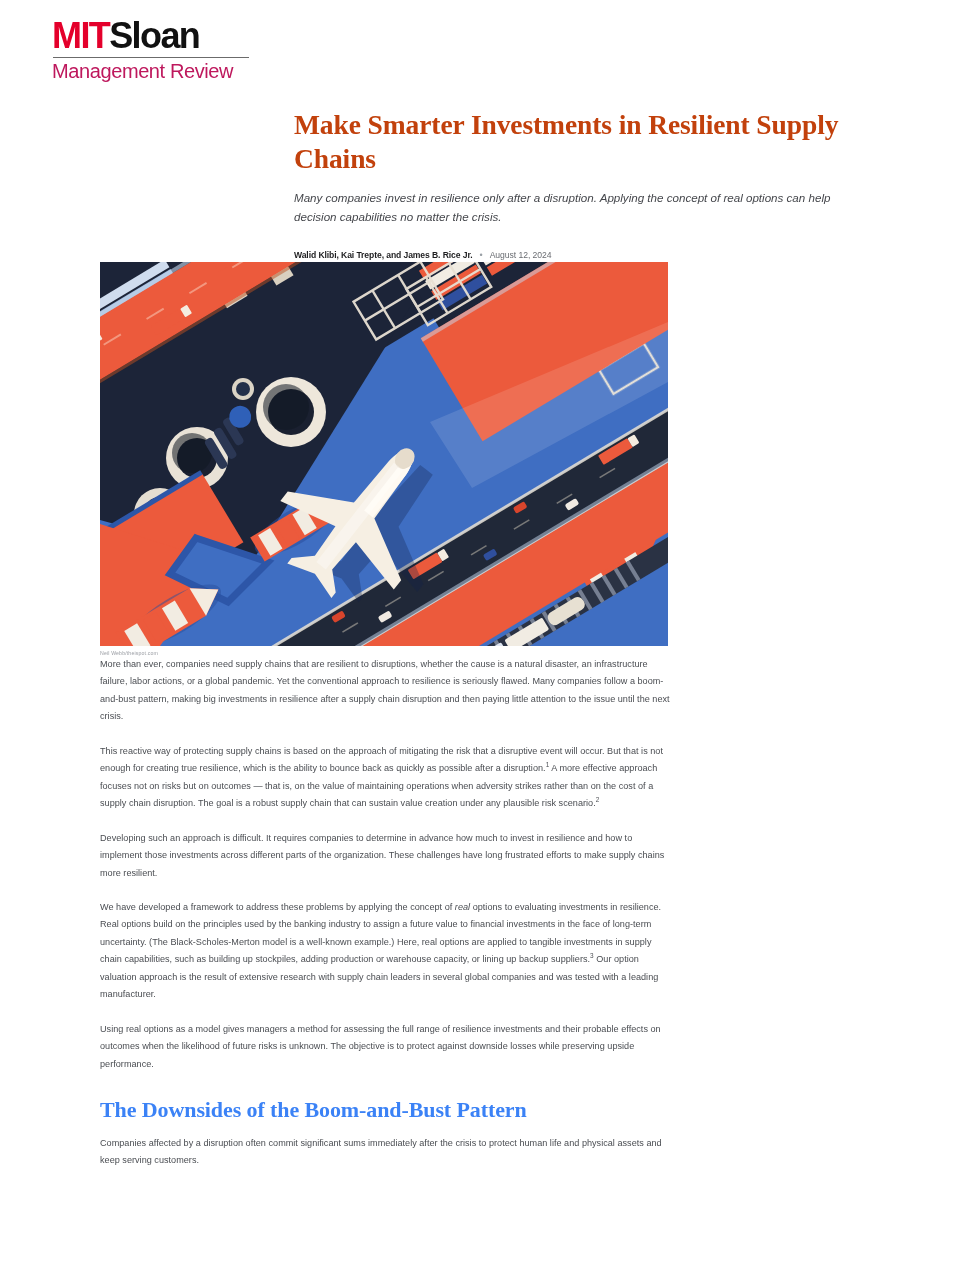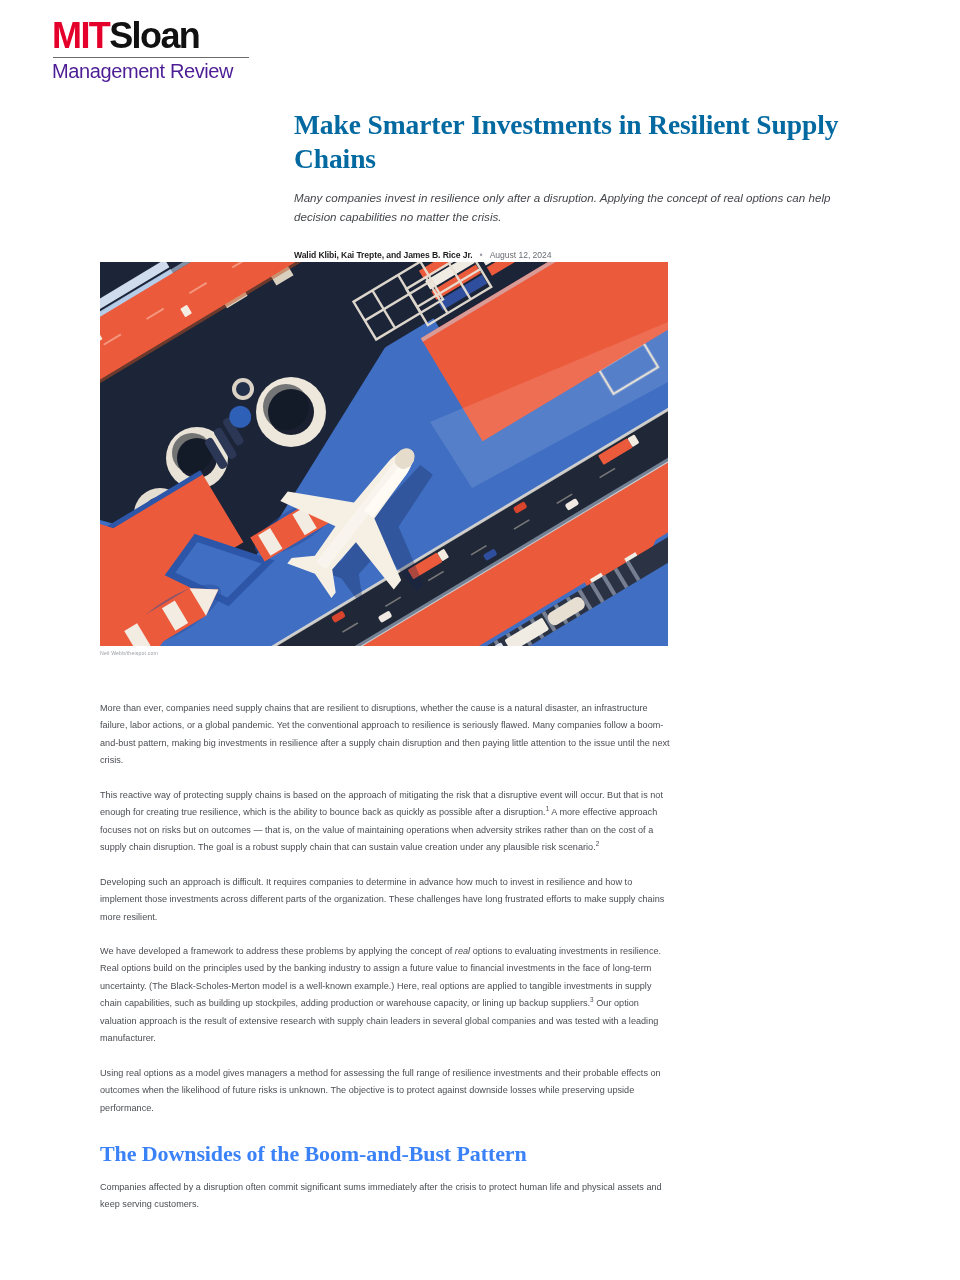--- a/index.html
+++ b/index.html
@@ -43,40 +43,40 @@
   .logo-sloan { color: #111111; }
   .logo-rule {
     width: 196px;
     height: 1px;
     background: #6b6b6b;
     margin: 3px 0 2px 1px;
   }
   .logo-line2 {
     font-family: "Liberation Sans", sans-serif;
     font-size: 20px;
-    color: #4c1d95;
+    color: #be185d;
     letter-spacing: -0.4px;
     line-height: 1.1;
     white-space: nowrap;
   }
 
   
   .article {
     position: absolute;
     left: 0;
     top: 108px;
     width: 960px;
   }
 
   .headline {
     font-family: "Liberation Serif", serif;
     font-weight: bold;
     font-size: 27.5px;
     line-height: 1.22;
-    color: #0369a1;
+    color: #c2410c;
     letter-spacing: -0.1px;
     margin: 0 0 14px 0;
     padding-left: 294px;
     padding-right: 48px;
   }
 
   .deck {
     font-family: "Liberation Sans", sans-serif;
     font-size: 11.6px;
     line-height: 1.62;
@@ -125,21 +125,21 @@
     font-size: 5.2px;
     color: #9a9da3;
     letter-spacing: 0.15px;
     font-family: "Liberation Sans", sans-serif;
   }
 
   
   .body-copy {
     position: absolute;
     left: 100px;
-    top: 700px;
+    top: 656px;
     width: 572px;
   }
   .body-copy p {
     font-family: "Liberation Sans", sans-serif;
     font-size: 9.1px;
     line-height: 1.92;
     color: #4a4d52;
     margin: 0 0 17px 0;
     text-align: left;
     letter-spacing: 0.02px;

